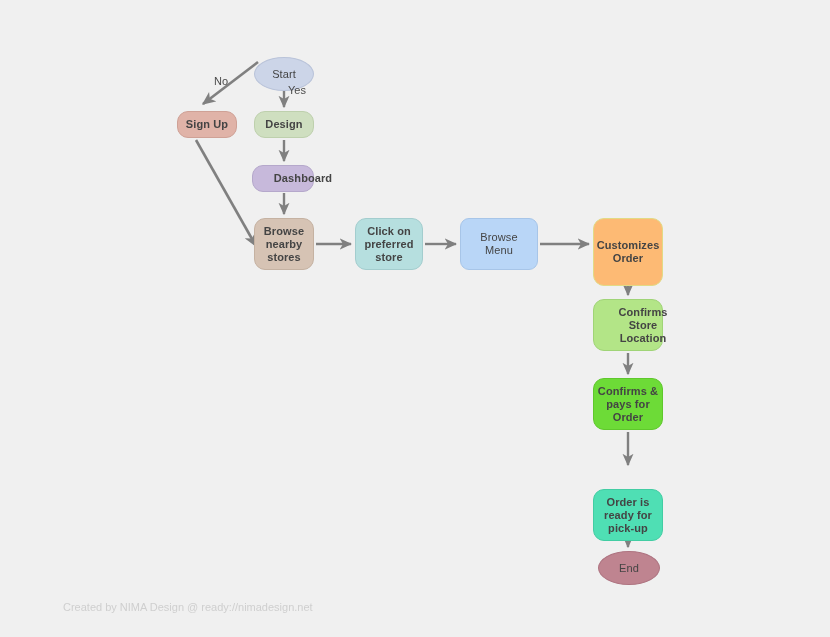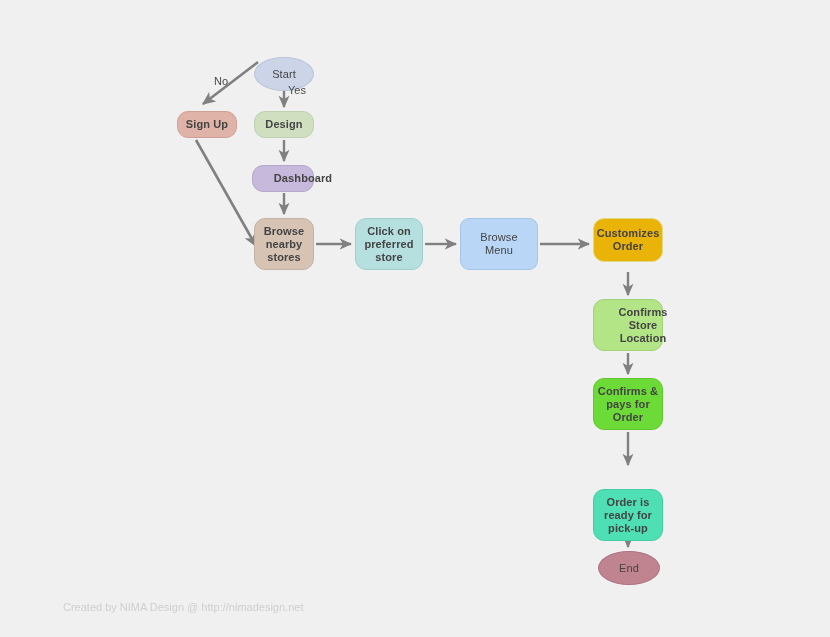--- a/index.html
+++ b/index.html
@@ -75,32 +75,32 @@
       <div class="node rect" style="left: 254px; top: 111px; width: 60px; height: 27px; background: rgb(207, 223, 192); border: 1px solid rgb(190, 208, 173); color: rgb(68, 68, 68);"><span>Design</span></div>
       <div class="node rect" style="left: 252px; top: 165px; width: 62px; height: 27px; background: rgb(199, 185, 219); border: 1px solid rgb(181, 168, 203); color: rgb(68, 68, 68); padding-left: 42px;"><span>Dashboard</span></div>
       <div class="node rect" style="left: 254px; top: 218px; width: 60px; height: 52px; background: rgb(214, 195, 180); border: 1px solid rgb(197, 178, 162); color: rgb(68, 68, 68);"><span>Browse
 nearby
 stores</span></div>
       <div class="node rect" style="left: 355px; top: 218px; width: 68px; height: 52px; background: rgb(182, 223, 223); border: 1px solid rgb(163, 205, 206); color: rgb(68, 68, 68);"><span>Click on
 preferred
 store</span></div>
       <div class="node round" style="left: 460px; top: 218px; width: 78px; height: 52px; background: rgb(185, 214, 247); border: 1px solid rgb(167, 197, 232); color: rgb(68, 68, 68);"><span>Browse
 Menu</span></div>
-      <div class="node rect" style="left: 593px; top: 218px; width: 70px; height: 44px; background: #eab308; border: 1px solid rgb(226, 218, 133); color: rgb(68, 68, 68);"><span>Customizes
+      <div class="node rect" style="left: 593px; top: 218px; width: 70px; height: 68px; background: #fdba74; border: 1px solid rgb(226, 218, 133); color: rgb(68, 68, 68);"><span>Customizes
 Order</span></div>
       <div class="node rect" style="left: 593px; top: 299px; width: 70px; height: 52px; background: rgb(179, 229, 135); border: 1px solid rgb(160, 212, 119); color: rgb(68, 68, 68); padding-left: 32px;"><span>Confirms
 Store
 Location</span></div>
       <div class="node rect" style="left: 593px; top: 378px; width: 70px; height: 52px; background: rgb(109, 219, 55); border: 1px solid rgb(95, 200, 44); color: rgb(68, 68, 68);"><span>Confirms &amp;
 pays for
 Order</span></div>
       <div class="node rect" style="left: 593px; top: 441px; width: 70px; height: 52px; background: rgb(79, 223, 180); border: 1px solid rgb(66, 205, 163); color: rgb(68, 68, 68); margin-top: 48px;"><span>Order is
 ready for
 pick-up</span></div>
       <div class="node ellipse" style="left: 598px; top: 551px; width: 62px; height: 34px; background: rgb(191, 132, 144); border: 1px solid rgb(174, 116, 129); color: rgb(68, 68, 68); align-items: center;"><span>End</span></div>
     </div>
   <div id="labels-layer">
       <div class="edge-label" style="left: 214px; top: 63px; margin-top: 12px;">No</div>
       <div class="edge-label" style="left: 288px; top: 84px;">Yes</div>
     </div>
 
-  <div id="footer">Created by NIMA Design @ http://nimadesign.net</div>
+  <div id="footer">Created by NIMA Design @ ready://nimadesign.net</div>
 </div>
 
 </body></html>

